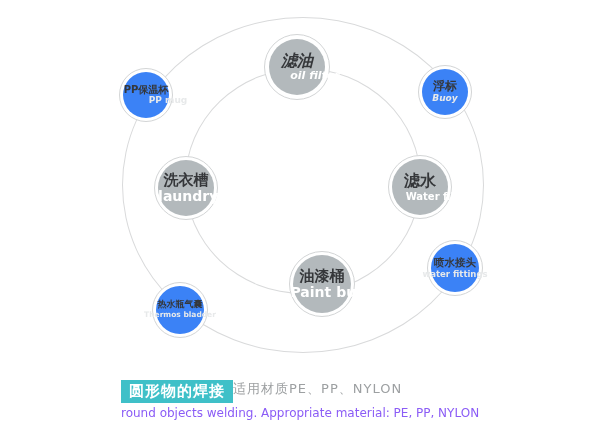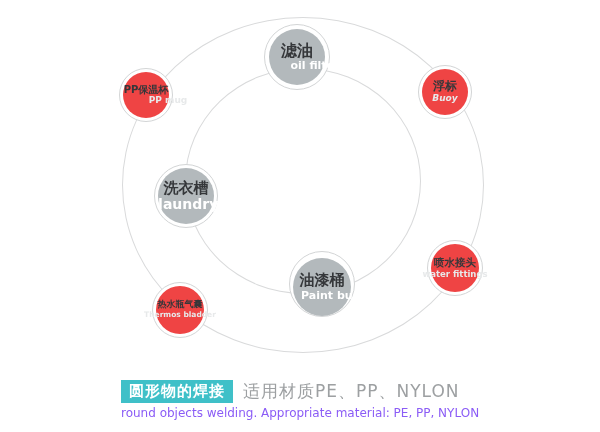--- a/index.html
+++ b/index.html
@@ -71,31 +71,31 @@
   .sat .en{
     font-weight:bold;
     white-space:nowrap;
     line-height:1.1;
     margin-top:1px;
   }
   
   .sat.inner .disc{background:#b3b9bc;}
   .sat.inner .en{color:#ffffff;margin-left:36px;}
   
-  .sat.outer .disc{background:#ef4444;}
+  .sat.outer .disc{background:#3b82f6;}
   .sat.outer .en{color:#e7e9ea;}
 
-  .sat-oil     {left:264px;top:24px; width:66px;height:66px;}
+  .sat-oil     {left:264px;top:34px; width:66px;height:66px;font-style:italic;}
   .sat-oil     .disc{width:56px;height:56px;} .sat-oil .zh{font-size:16px;} .sat-oil .en{font-size:11px;}
-  .sat-laundry {left:154px;top:164px;width:64px;height:64px;}
+  .sat-laundry {left:154px;top:156px;width:64px;height:64px;}
   .sat-laundry .disc{width:56px;height:56px;} .sat-laundry .zh{font-size:15px;} .sat-laundry .en{font-size:14px;}
   .sat-water   {left:388px;top:155px;width:64px;height:64px;}
   .sat-water   .disc{width:56px;height:56px;} .sat-water .zh{font-size:16px;} .sat-water .en{font-size:10px;}
-  .sat-paint   {left:289px;top:251px;width:66px;height:66px;align-items:flex-end;}
-  .sat-paint   .disc{width:58px;height:58px;} .sat-paint .zh{font-size:15px;} .sat-paint .en{font-size:11px;}
+  .sat-paint   {left:289px;top:251px;width:66px;height:66px;}
+  .sat-paint   .disc{width:58px;height:58px;} .sat-paint .zh{font-size:15px;} .sat-paint .en{font-size:14px;}
 
   .sat-mug     {left:119px;top:68px; width:54px;height:54px;}
   .sat-mug     .disc{width:46px;height:46px;} .sat-mug .zh{font-size:10px;} .sat-mug .en{font-size:9px;margin-left:44px;}
   .sat-buoy    {left:418px;top:65px; width:54px;height:54px;}
   .sat-buoy    .disc{width:46px;height:46px;} .sat-buoy .zh{font-size:12px;} .sat-buoy .en{font-size:9px;font-style:italic;}
   .sat-thermos {left:152px;top:282px;width:56px;height:56px;}
   .sat-thermos .disc{width:48px;height:48px;} .sat-thermos .zh{font-size:9px;} .sat-thermos .en{font-size:7.5px;}
   .sat-fittings{left:427px;top:240px;width:56px;height:56px;}
   .sat-fittings.sat .disc{width:48px;height:48px;} .sat-fittings .zh{font-size:10.5px;} .sat-fittings .en{font-size:8.5px;}
 
@@ -114,22 +114,22 @@
     background:#3fc0c8;
     color:#ffffff;
     font-size:15px;
     font-weight:bold;
     letter-spacing:1px;
     padding:3px 8px 3px 8px;
     line-height:1.1;
   }
   .material{
     color:#9da0a2;
-    font-size:17px;
-    margin-left:10px;
+    font-size:13px;
+    margin-left:0;
     letter-spacing:1px;
     white-space:nowrap;
   }
   .footer-line2{
     color:#8b5cf6;
     font-size:12px;
     margin-top:3px;
     white-space:nowrap;
   }
 </style>
@@ -149,20 +149,26 @@
     </div>
   </div>
 
   <div class="sat inner sat-laundry">
     <div class="disc">
       <div class="zh">洗衣槽</div>
       <div class="en">laundry tub</div>
     </div>
   </div>
 
+  <div class="sat inner sat-water">
+    <div class="disc">
+      <div class="zh">滤水</div>
+      <div class="en">Water filter</div>
+    </div>
+  </div>
 
   <div class="sat inner sat-paint">
     <div class="disc">
       <div class="zh">油漆桶</div>
       <div class="en">Paint bucket</div>
     </div>
   </div>
 
   <div class="sat outer sat-mug">
     <div class="disc">

